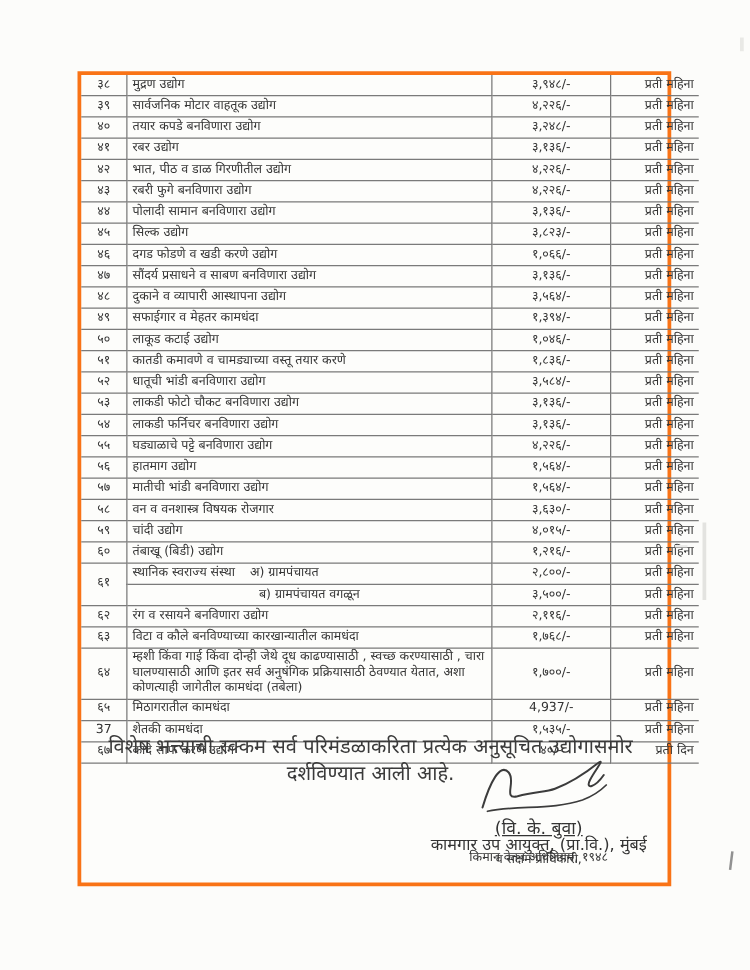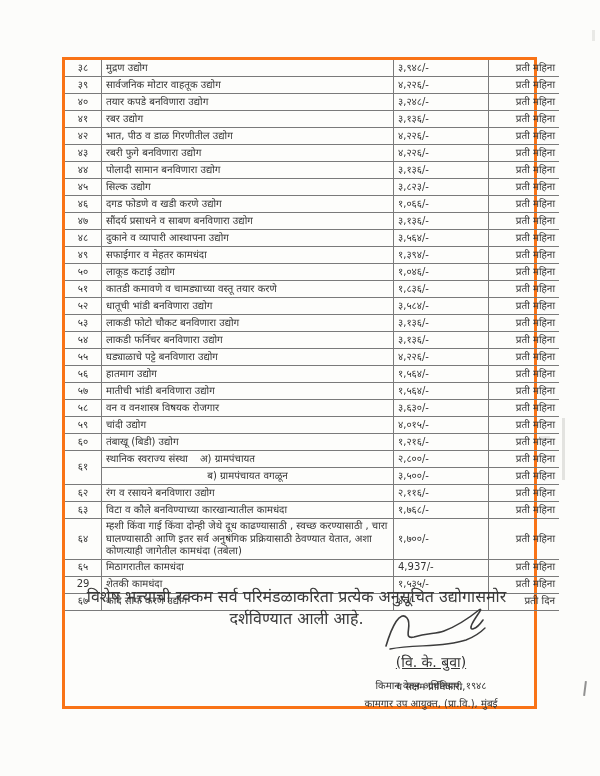--- a/index.html
+++ b/index.html
@@ -23,30 +23,30 @@
     border-right:1px solid #7a7a7a;
     border-bottom:1px solid #7a7a7a;
     font-size:10px;line-height:12.5px;
     padding:1px 4px;height:14px;
     color:#343434;vertical-align:middle;
     overflow:hidden;
   }
   table.wage-table td:last-child{border-right:none;}
   td.c-no{width:28px;text-align:center;padding:1px 1px;}
   td.c-name{width:283px;text-align:left;}
-  td.c-amount{width:86px;}
+  td.c-amount{width:86px;text-align:center;}
   td.c-freq{width:62px;text-align:right;}
   .note{
     position:absolute;left:62px;top:585px;width:469px;
     text-align:center;font-size:16px;color:#3a3a3a;
   }
   .sig-block{position:absolute;left:325px;top:606px;width:212px;text-align:center;}
   .sig-svg{position:absolute;left:55px;top:0px;}
   .sig-name{position:absolute;left:0;top:46px;width:212px;font-size:14px;color:#333;text-decoration:underline;}
-  .sig-line1{position:absolute;left:0;top:60px;width:212px;font-size:10px;color:#333;margin-top:30px;}
+  .sig-line1{position:absolute;left:0;top:60px;width:212px;font-size:13px;color:#333;}
   .sig-line2{position:absolute;left:0;top:73px;width:212px;font-size:10px;color:#333;}
   .sig-line3{position:absolute;left:0;top:72px;width:212px;font-size:10px;color:#333;}
   .artifact{position:absolute;pointer-events:none;}
   .a1{left:562px;top:418px;width:3px;height:62px;background:#e3e3e0;}
   .a2{left:584px;top:681px;width:2px;height:15px;background:#6d6d6d;transform:rotate(7deg);opacity:.75;}
   .a3{left:592px;top:30px;width:3px;height:11px;background:#e9e9e6;}
   .a4{left:540px;top:436px;width:10px;height:2px;background:#ececea;}
 </style>
 </head>
 <body>
@@ -223,21 +223,21 @@
             <td class="c-amount">१,७००/-</td>
             <td class="c-freq">प्रती महिना</td>
           </tr>
           <tr>
             <td class="c-no">६५</td>
             <td class="c-name">मिठागरातील कामधंदा</td>
             <td class="c-amount">4,937/-</td>
             <td class="c-freq">प्रती महिना</td>
           </tr>
           <tr>
-            <td class="c-no">29</td>
+            <td class="c-no">37</td>
             <td class="c-name">शेतकी कामधंदा</td>
             <td class="c-amount">१,५३५/-</td>
             <td class="c-freq">प्रती महिना</td>
           </tr>
           <tr>
             <td class="c-no">६७</td>
             <td class="c-name">कांदे साफ करणे उद्योग</td>
             <td class="c-amount">४०/-</td>
             <td class="c-freq">प्रती दिन</td>
           </tr>

